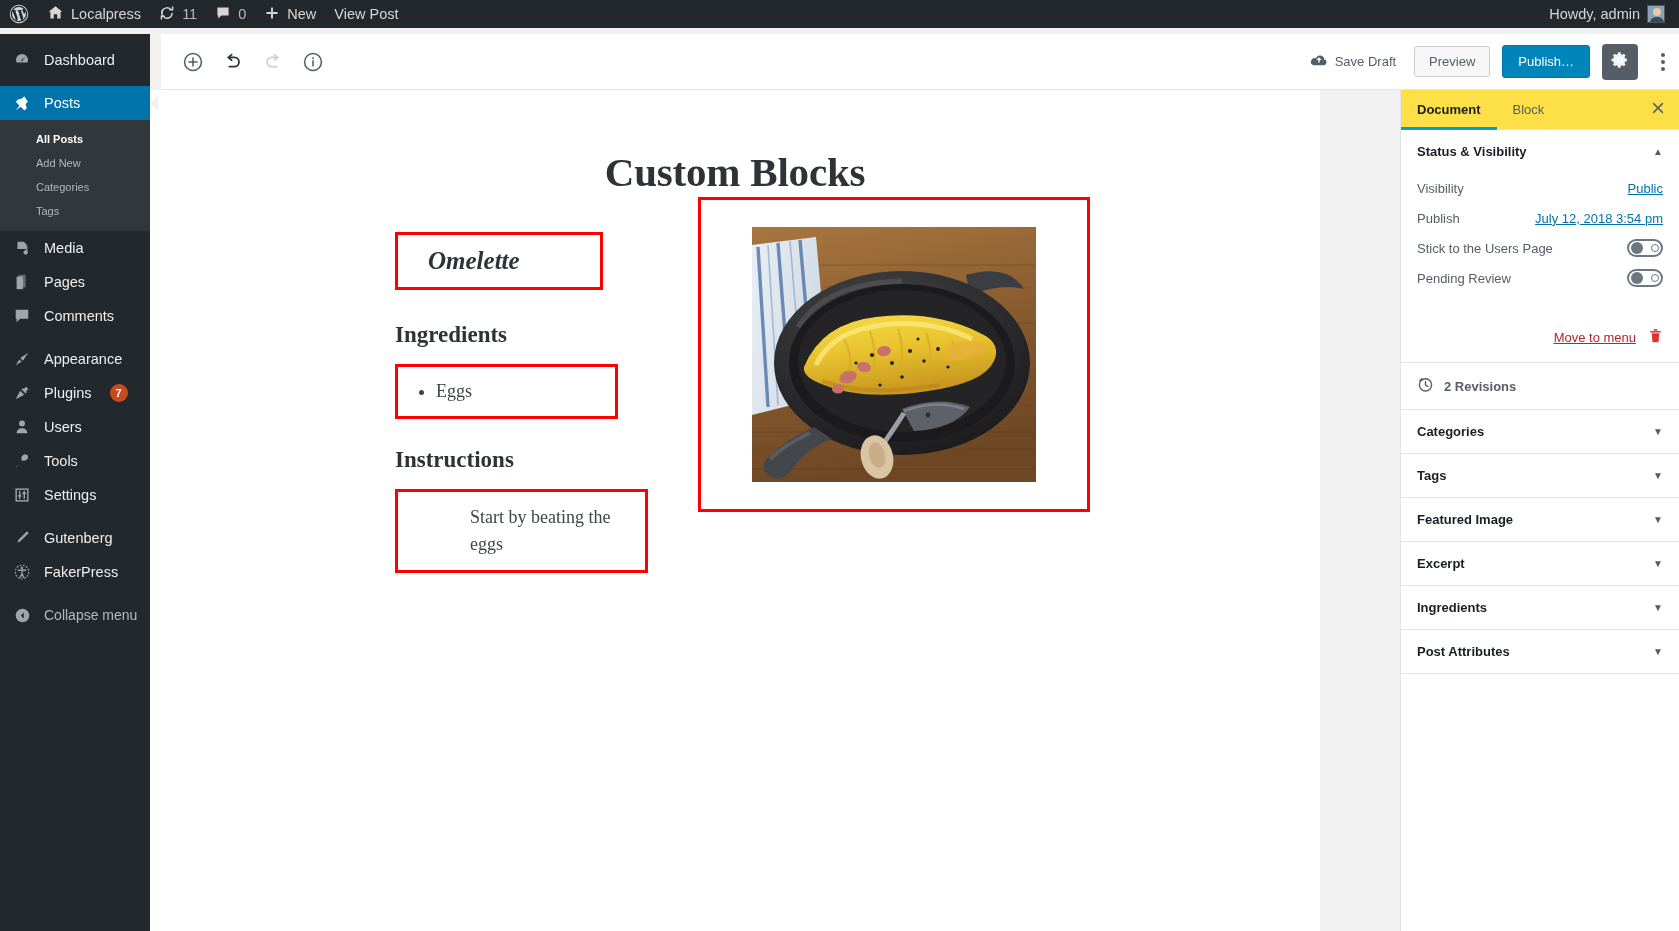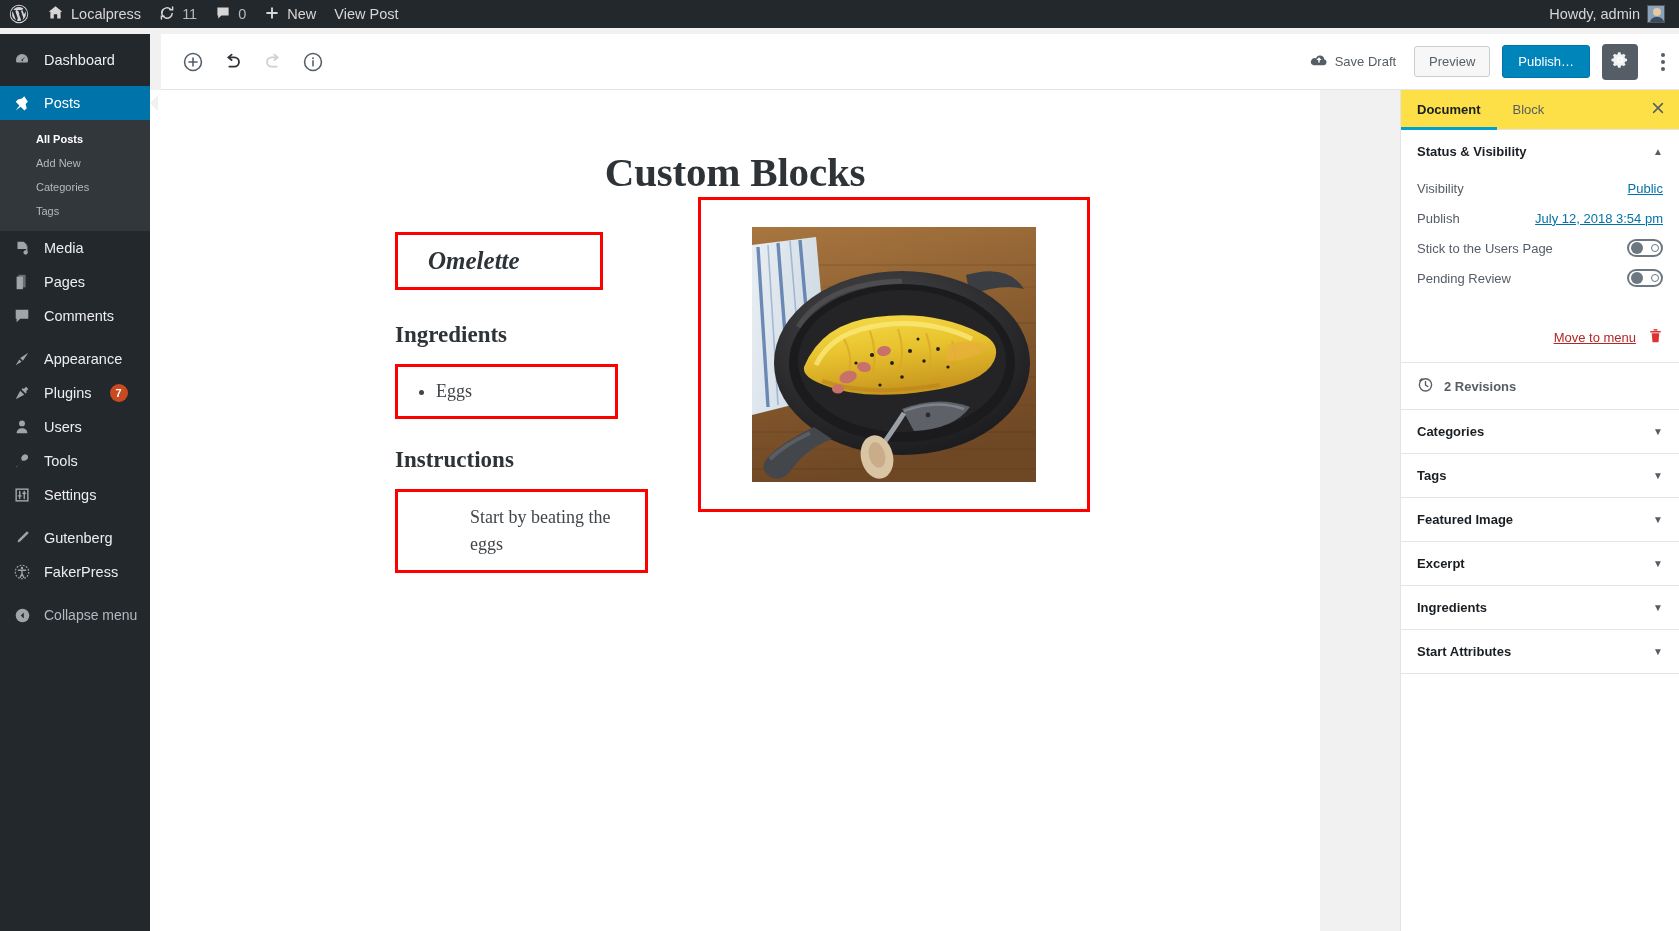--- a/index.html
+++ b/index.html
@@ -701,17 +701,17 @@
     </div>
   </div>
   <div class="panel">
     <div class="panel-head">
       <span>Ingredients</span>
       <span class="caret">▼</span>
     </div>
   </div>
   <div class="panel">
     <div class="panel-head">
-      <span>Start Attributes</span>
+      <span>Post Attributes</span>
       <span class="caret">▼</span>
     </div>
   </div>
 </div>
 
 </body></html>

